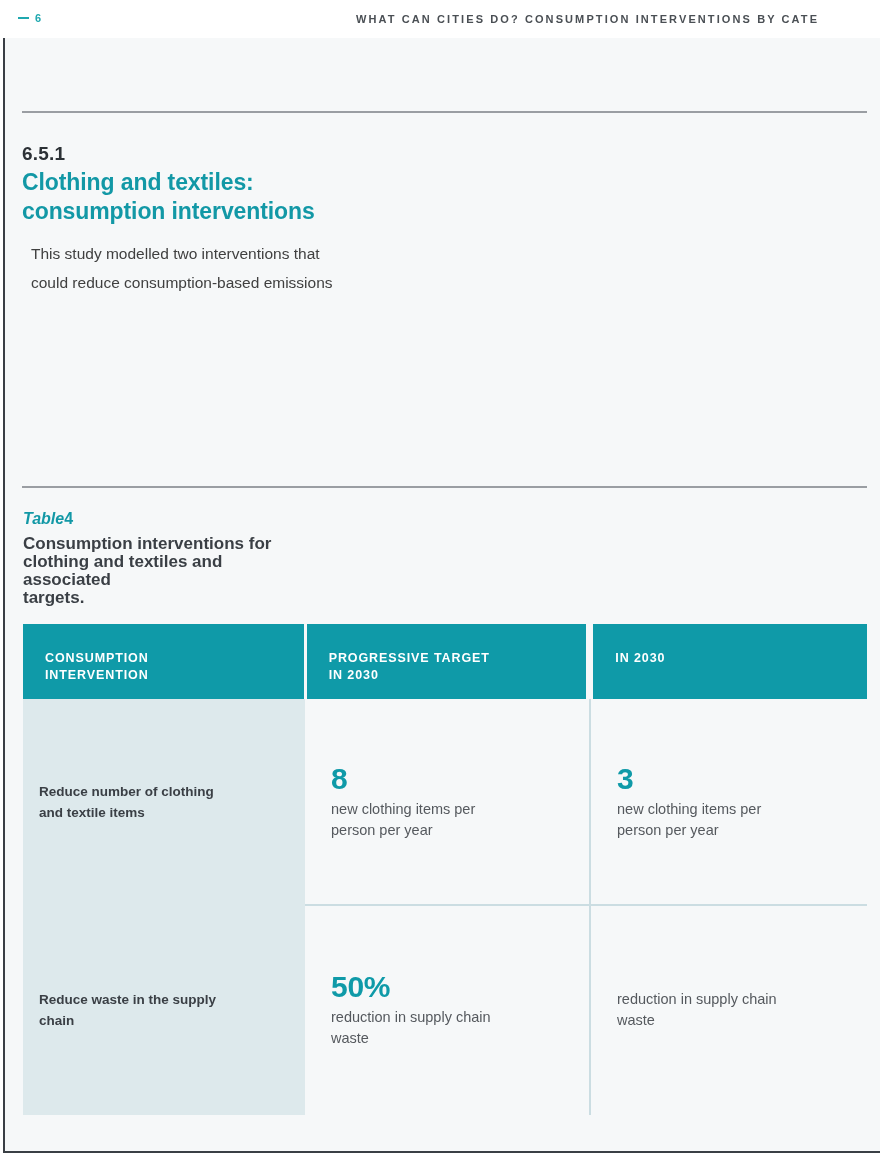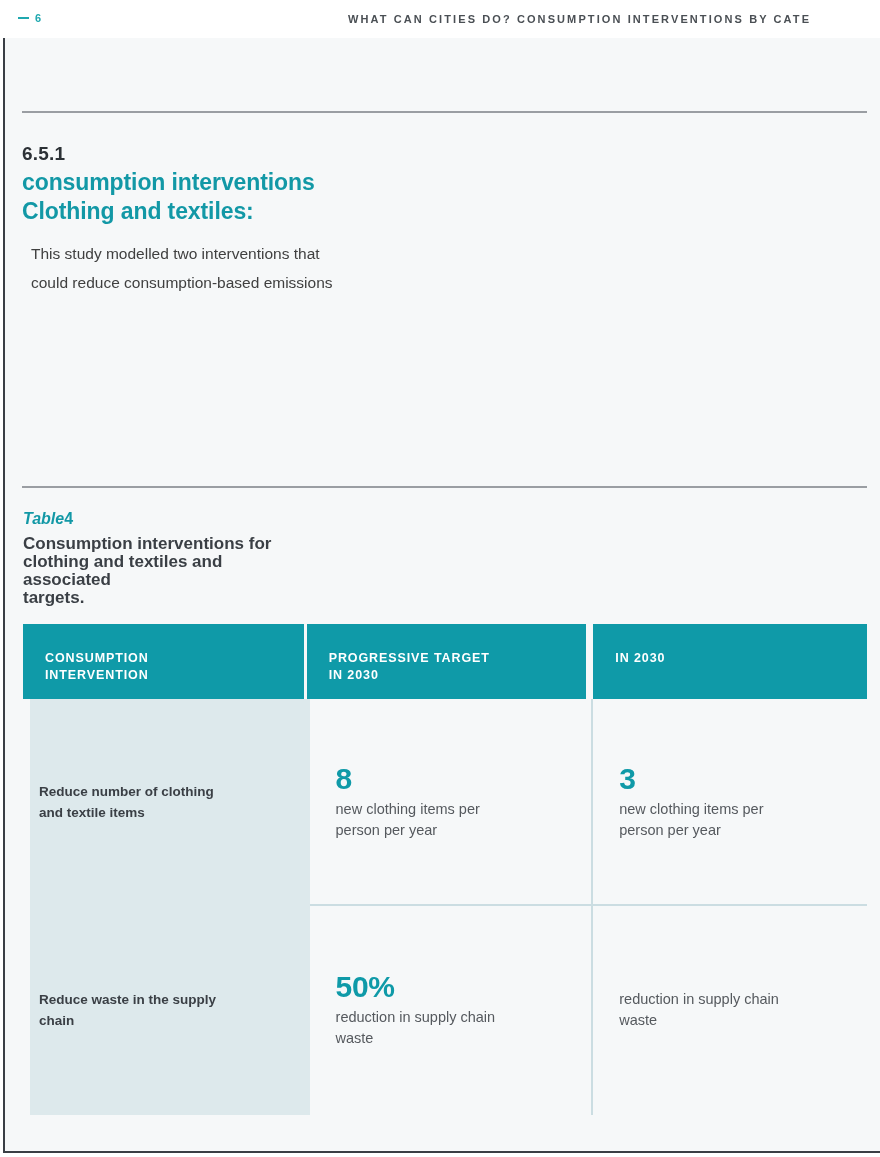--- a/index.html
+++ b/index.html
@@ -42,21 +42,21 @@
   .folio .dash {
     display: inline-block;
     width: 11px;
     height: 2px;
     background: #1FA8AF;
     vertical-align: 3px;
     margin-right: 6px;
   }
   .runhead-title {
     position: absolute;
-    left: 348px;
+    left: 356px;
     top: 4px;
     font-size: 11px;
     font-weight: 700;
     color: #4A4F54;
     letter-spacing: 2.1px;
     white-space: nowrap;
   }
 
   
   .sheet {
@@ -174,24 +174,23 @@
     display: flex;
     position: relative;
   }
   .trow-1 { height: 205px; }
   .trow-2 { height: 211px; }
 
   .cell-label {
     width: 282px;
     background: #DDE9EC;
     box-sizing: border-box;
-    padding-left: 9px;
+    padding-left: 16px;
     display: flex;
     align-items: center;
-    margin-left: 7px;
   }
   .cell-label .ltext {
     font-size: 13.5px;
     font-weight: 700;
     line-height: 21px;
     color: #3A3F45;
     width: 228px;
   }
 
   .cell-val {
@@ -239,22 +238,22 @@
     <div class="runhead-title">WHAT CAN CITIES DO? CONSUMPTION INTERVENTIONS BY CATE</div>
   </div>
 
   <div class="sheet">
 
     <div class="rule rule-top"></div>
     <div class="rule rule-mid"></div>
 
     <div class="secnum">6.5.1</div>
     <div class="sectitle">
+      <div>Clothing and textiles:</div>
       <div>consumption interventions</div>
-      <div>Clothing and textiles:</div>
     </div>
 
     <div class="intro">
       <div>This study modelled two interventions that</div>
       <div>could reduce consumption-based emissions</div>
     </div>
 
     <div class="tabcap-title"><span class="tword">Table</span><span class="tnum">4</span></div>
     <div class="tabcap-body">
       <div>Consumption interventions for</div>

